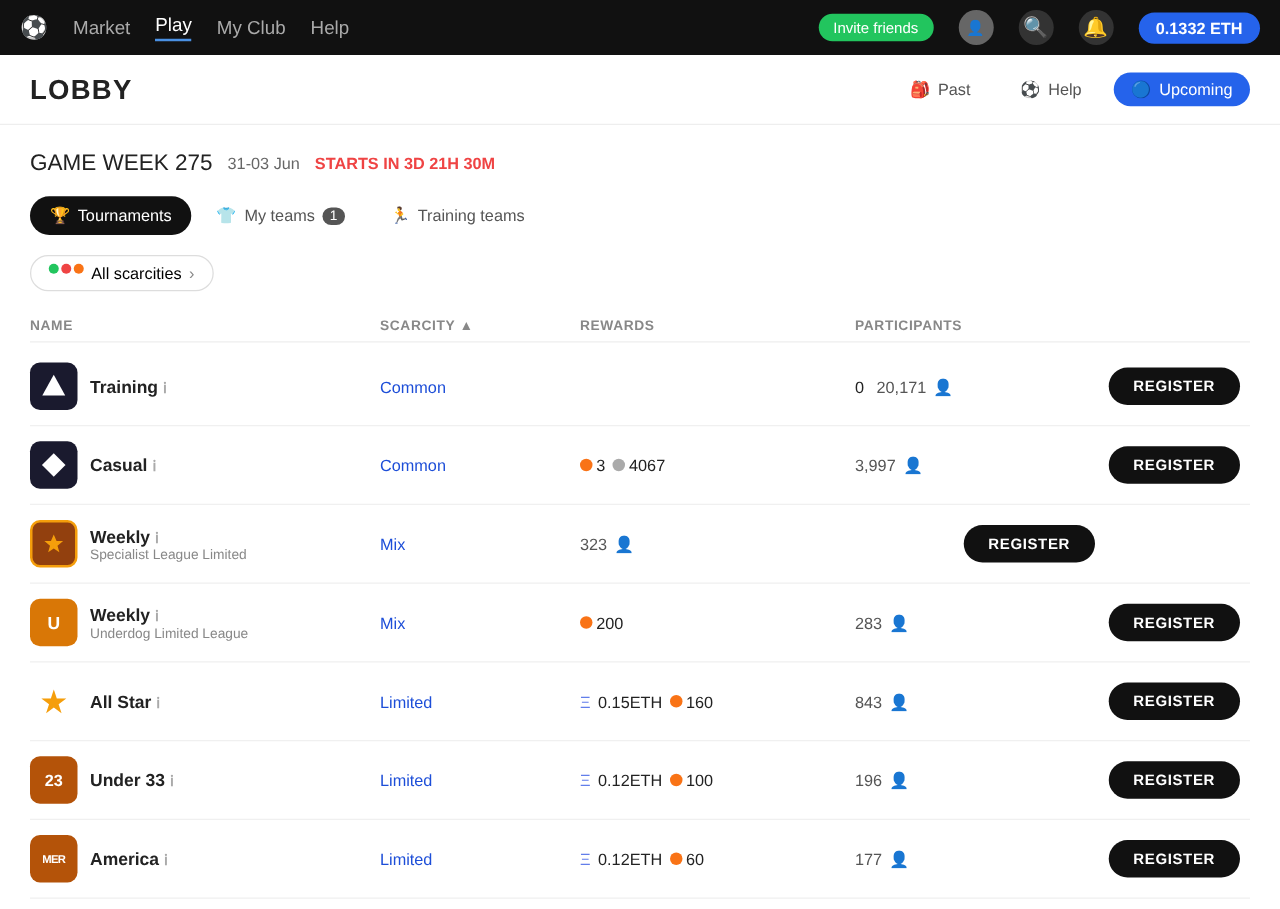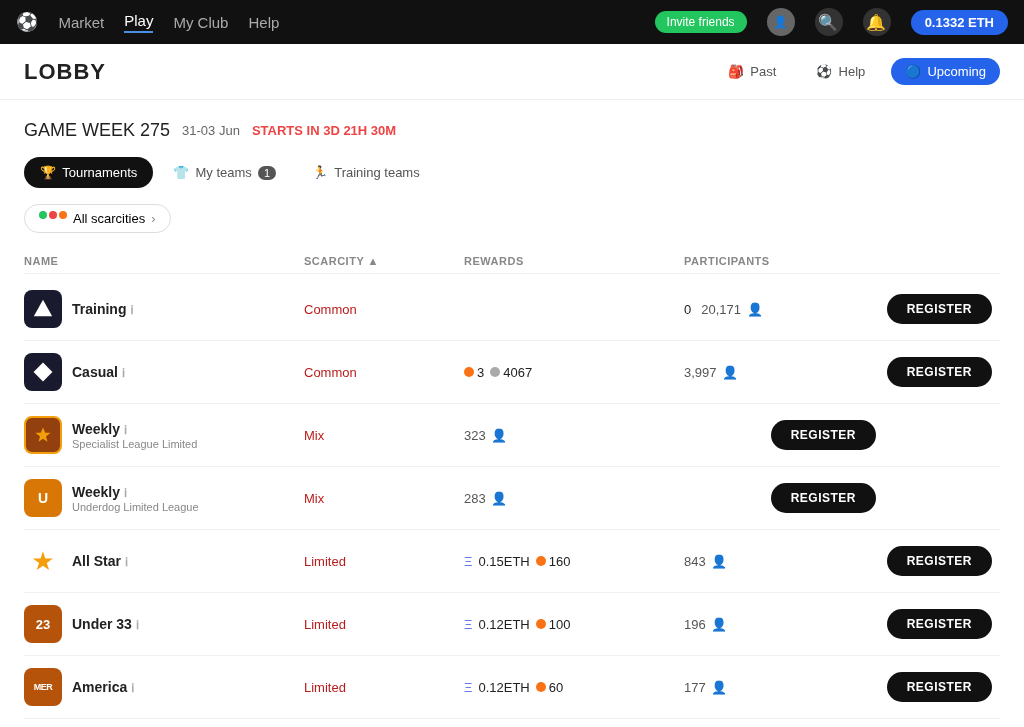--- a/index.html
+++ b/index.html
@@ -161,21 +161,21 @@
       display: flex;
       align-items: center;
       justify-content: center;
       border-radius: 8px;
       font-size: 18px;
     }
     .tournament-text { display: flex; flex-direction: column; }
     .tournament-title { font-size: 14px; font-weight: 600; display: flex; align-items: flex-start; gap: 4px; }
     .tournament-subtitle { font-size: 11px; color: #888; }
     .info-icon { color: #aaa; font-size: 12px; cursor: pointer; }
-    .scarcity-cell { font-size: 13px; color: #b91c1c; }
+    .scarcity-cell { font-size: 13px; color: #1d4ed8; }
     .rewards-cell { display: flex; align-items: center; gap: 6px; font-size: 13px; }
     .reward-coin { display: inline-flex; align-items: center; gap: 3px; }
     .coin-dot { width: 10px; height: 10px; border-radius: 50%; display: inline-block; }
     .participants-cell { display: flex; align-items: center; gap: 6px; font-size: 13px; color: #555; }
     .action-cell { display: flex; justify-content: flex-end; padding-right: 8px; }
     .register-btn {
       background: #111;
       color: white;
       border: none;
       border-radius: 20px;
@@ -367,20 +367,26 @@
       <div class="tournament-icon" style="background:#d97706;color:white;border-radius:8px;font-weight:700;font-size:14px;">U</div>
       <div class="tournament-text">
         <span class="tournament-title">
           <span>Weekly</span>
           <span class="info-icon">ℹ</span>
         </span>
         <span class="tournament-subtitle">Underdog Limited League</span>
       </div>
     </div>
     <div class="scarcity-cell">Mix</div>
+    <div class="rewards-cell">
+      <span class="reward-coin">
+        <span class="coin-dot orange-dot"></span>
+        <span>200</span>
+      </span>
+    </div>
     <div class="participants-cell">
       <span>283</span>
       <span style="color:#888;">👤</span>
     </div>
     <div class="action-cell">
       <button class="register-btn">REGISTER</button>
     </div>
   </div>
 
   <div class="table-row">

